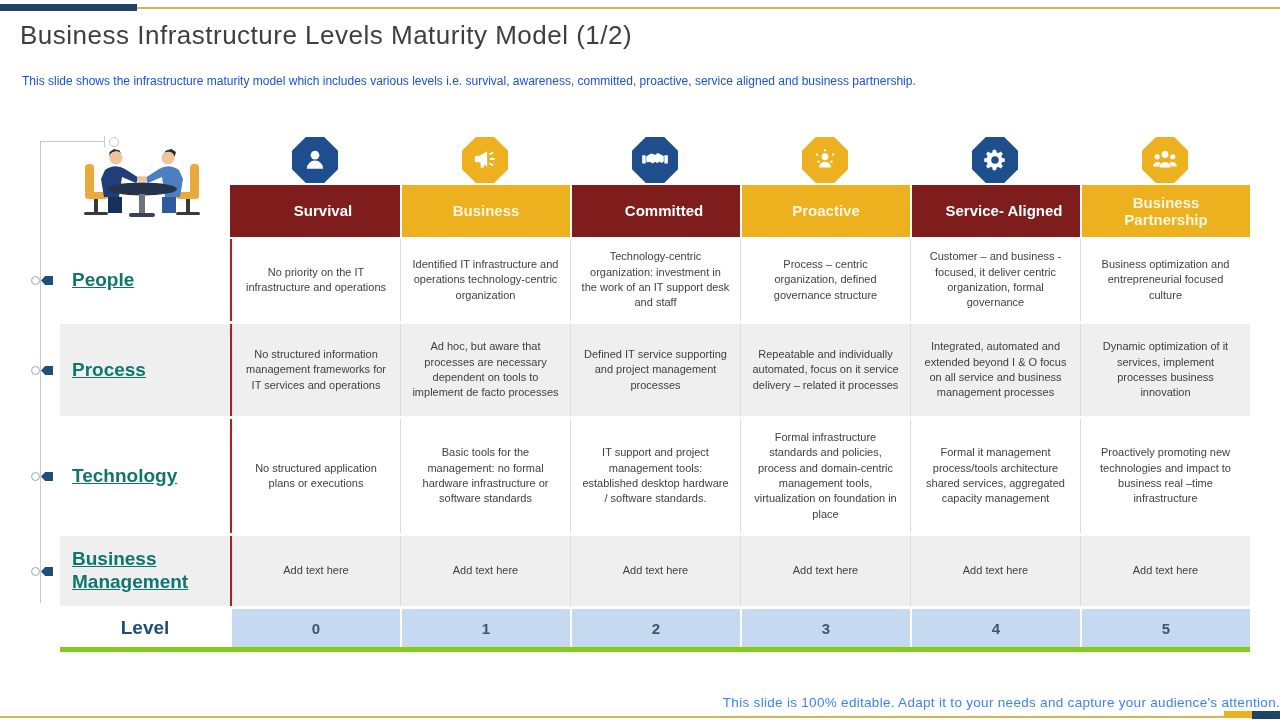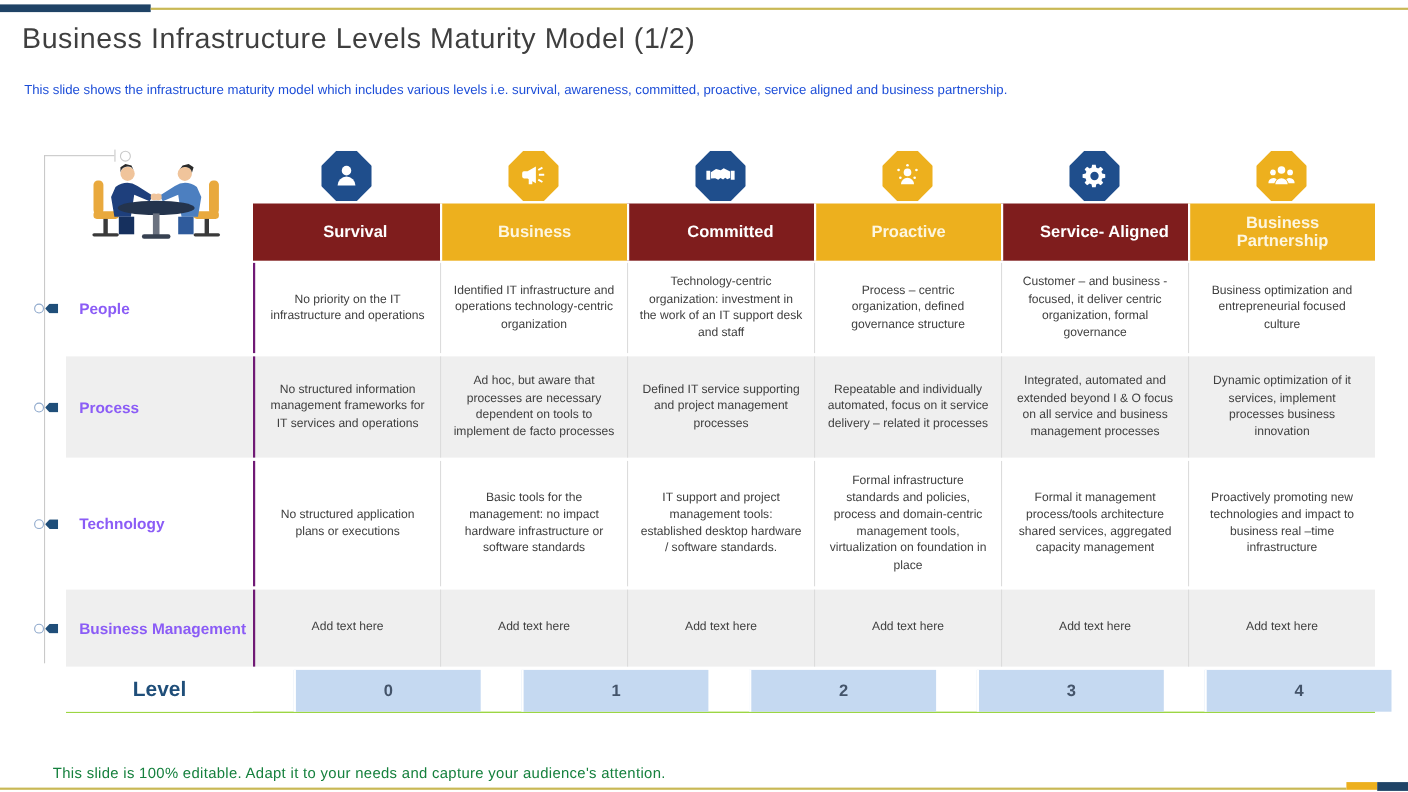--- a/index.html
+++ b/index.html
@@ -43,42 +43,42 @@
   .oct-gold{background:#EDB01E;}
 
   .header-row{height:52px;}
   .hcell{display:flex;align-items:center;justify-content:center;text-align:center;
          color:#FFFFFF;font-weight:bold;font-size:15px;line-height:1.15;padding:2px 8px;}
   .hcell + .hcell{border-left:2px solid #fff;}
   .h-blue{background:#7f1d1d;padding-left:24px;}
   .h-gold{background:#EDB01E;color:#FDF6E0;}
 
   .body-row{margin-top:3px;}
-  .body-row .lbl{display:flex;align-items:center;font-weight:bold;font-size:14px;
-                 color:#8b5cf6;padding-left:12px;line-height:1.2;}
+  .body-row .lbl{display:flex;align-items:center;font-weight:bold;font-size:19px;
+                 color:#0f766e;padding-left:12px;line-height:1.2;text-decoration:underline;}
   .body-row .cell{display:flex;align-items:center;justify-content:center;text-align:center;
                   font-size:11px;color:#404040;line-height:1.4;padding:4px 10px;}
-  .body-row .cell:nth-child(2){border-left:2px solid #701a75;}
+  .body-row .cell:nth-child(2){border-left:2px solid #b91c1c;}
   .body-row .cell:nth-child(n+3){border-left:1px solid #DCDCDC;}
   .r-white .lbl,.r-white .cell{background:#FFFFFF;}
   .r-gray  .lbl,.r-gray  .cell{background:#EFEFEF;}
   .row-people{height:82px;margin-top:2px;}
   .row-process{height:92px;}
   .row-technology{height:114px;}
   .row-bizmgmt{height:70px;}
 
-  .level-row{height:38px;margin-top:3px;border-bottom:1px solid #84cc16;gap:37px;}
+  .level-row{height:38px;margin-top:3px;border-bottom:5px solid #84cc16;}
   .level-row .lbl{display:flex;align-items:center;justify-content:center;
                   font-weight:bold;font-size:19px;color:#1F4E79;background:#fff;}
   .level-row .cell{display:flex;align-items:center;justify-content:center;
                    background:#C5D9F1;font-weight:bold;font-size:15px;color:#44546A;}
   .level-row .cell{border-left:2px solid #fff;}
 
-  .footer{position:absolute;left:0;right:0;top:695px;text-align:left;
-          font-size:13.5px;color:#15803d;letter-spacing:.3px;padding-left:48px;}
+  .footer{position:absolute;left:0;right:0;top:695px;text-align:right;
+          font-size:13.5px;color:#3b82f6;letter-spacing:.3px;padding-left:48px;}
 </style>
 </head>
 <body>
 
 <div class="top-navy"></div>
 <div class="top-gold"></div>
 <div class="bottom-gold-line"></div>
 <div class="bottom-gold-block"></div>
 <div class="bottom-navy-block"></div>
 
@@ -222,21 +222,21 @@
     <div class="cell">Ad hoc, but aware that processes are necessary dependent on tools to implement de facto processes</div>
     <div class="cell">Defined IT service supporting and project management processes</div>
     <div class="cell">Repeatable and individually automated, focus on it service delivery – related it processes</div>
     <div class="cell">Integrated, automated and extended beyond I &amp; O focus on all service and business management processes</div>
     <div class="cell">Dynamic optimization of it services, implement processes business innovation</div>
   </div>
 
   <div class="trow body-row row-technology r-white">
     <div class="lbl">Technology</div>
     <div class="cell">No structured application plans or executions</div>
-    <div class="cell">Basic tools for the management: no impact hardware infrastructure or software standards</div>
+    <div class="cell">Basic tools for the management: no formal hardware infrastructure or software standards</div>
     <div class="cell">IT support and project management tools: established desktop hardware / software standards.</div>
     <div class="cell">Formal infrastructure standards and policies, process and domain-centric management tools, virtualization on foundation in place</div>
     <div class="cell">Formal it management process/tools architecture shared services, aggregated capacity management</div>
     <div class="cell">Proactively promoting new technologies and impact to business real –time infrastructure</div>
   </div>
 
   <div class="trow body-row row-bizmgmt r-gray">
     <div class="lbl">Business Management</div>
     <div class="cell">Add text here</div>
     <div class="cell">Add text here</div>

